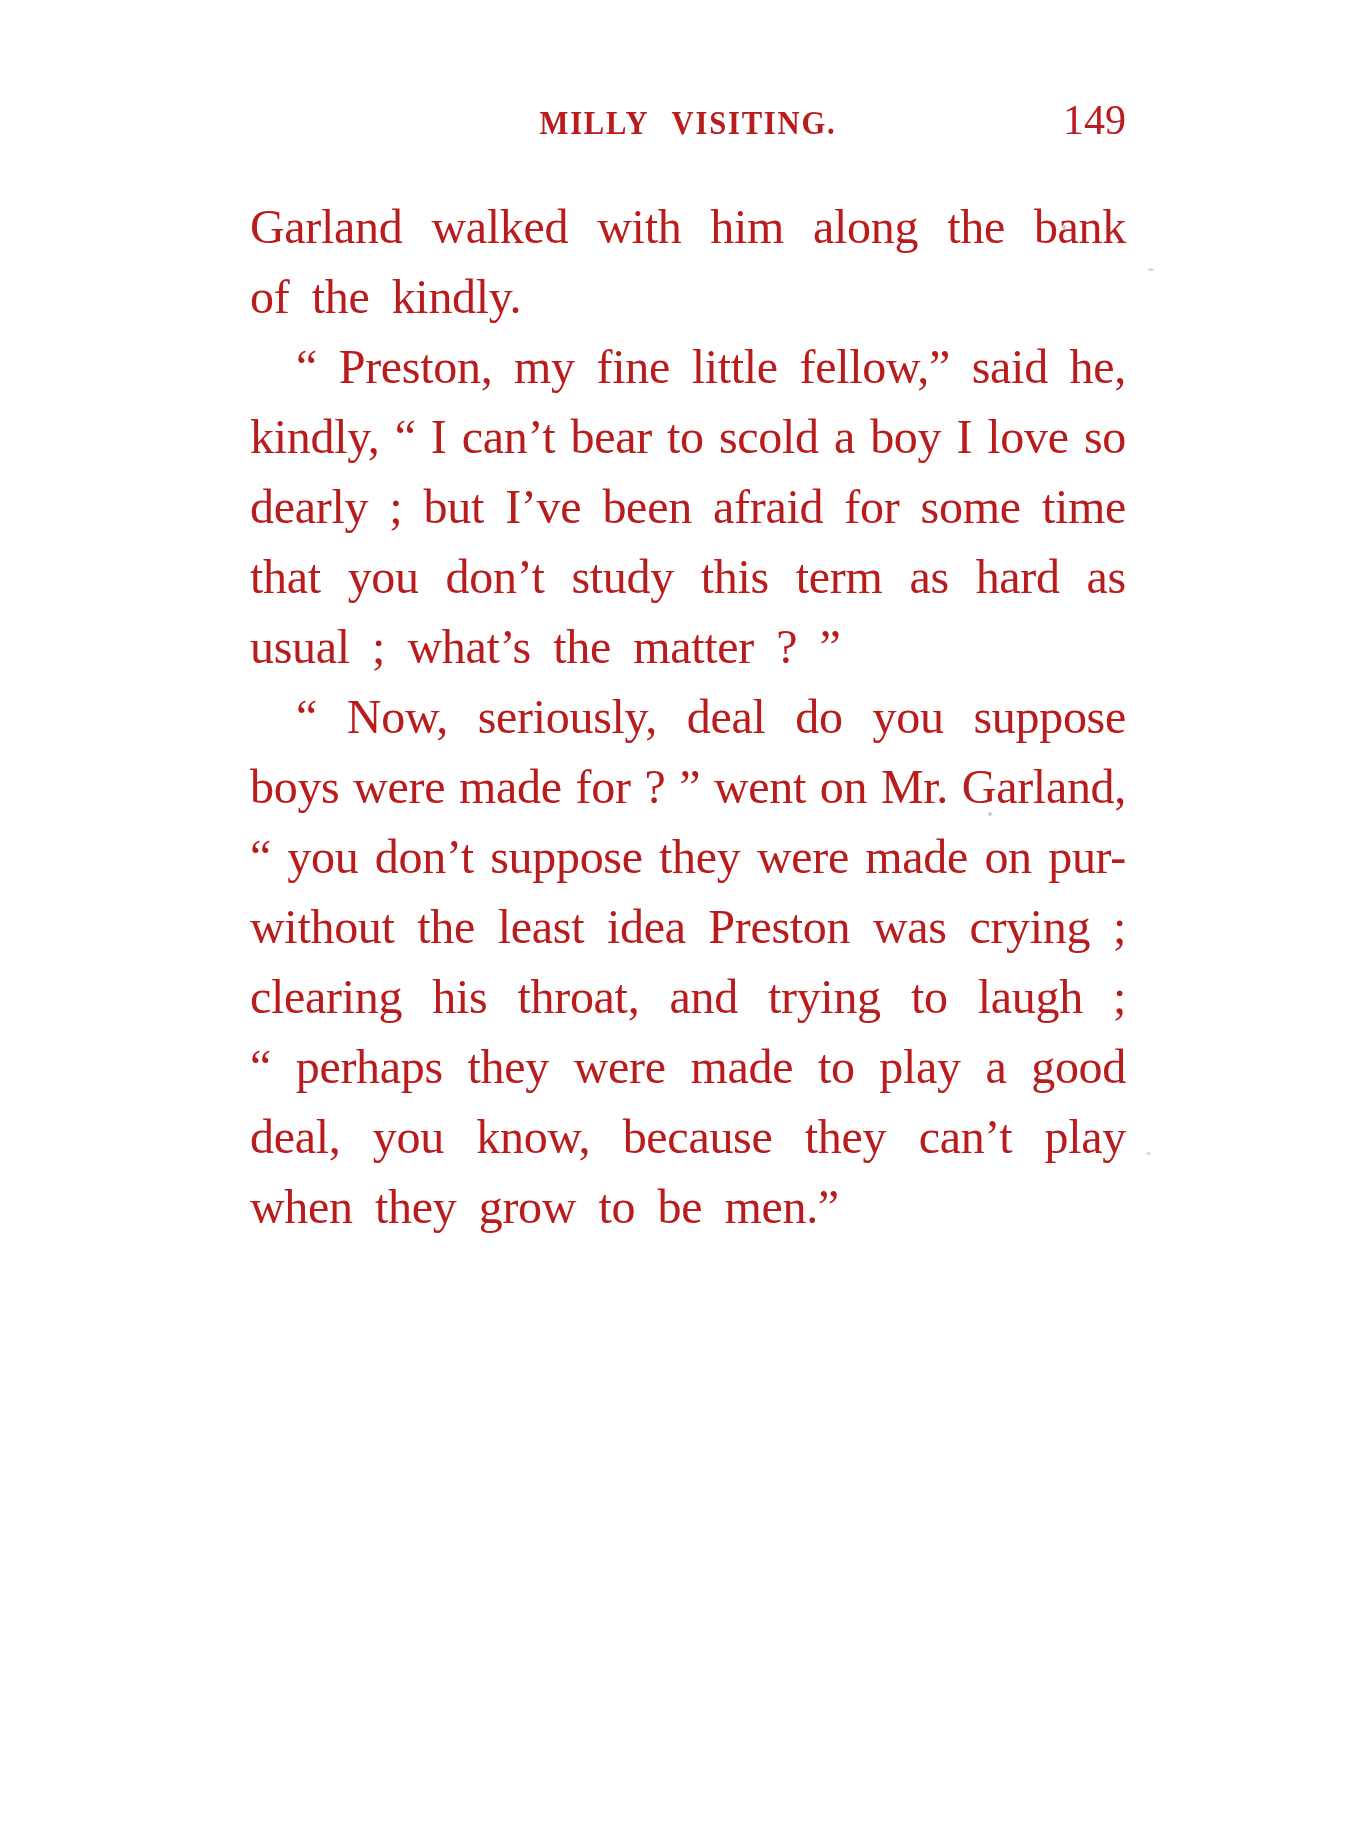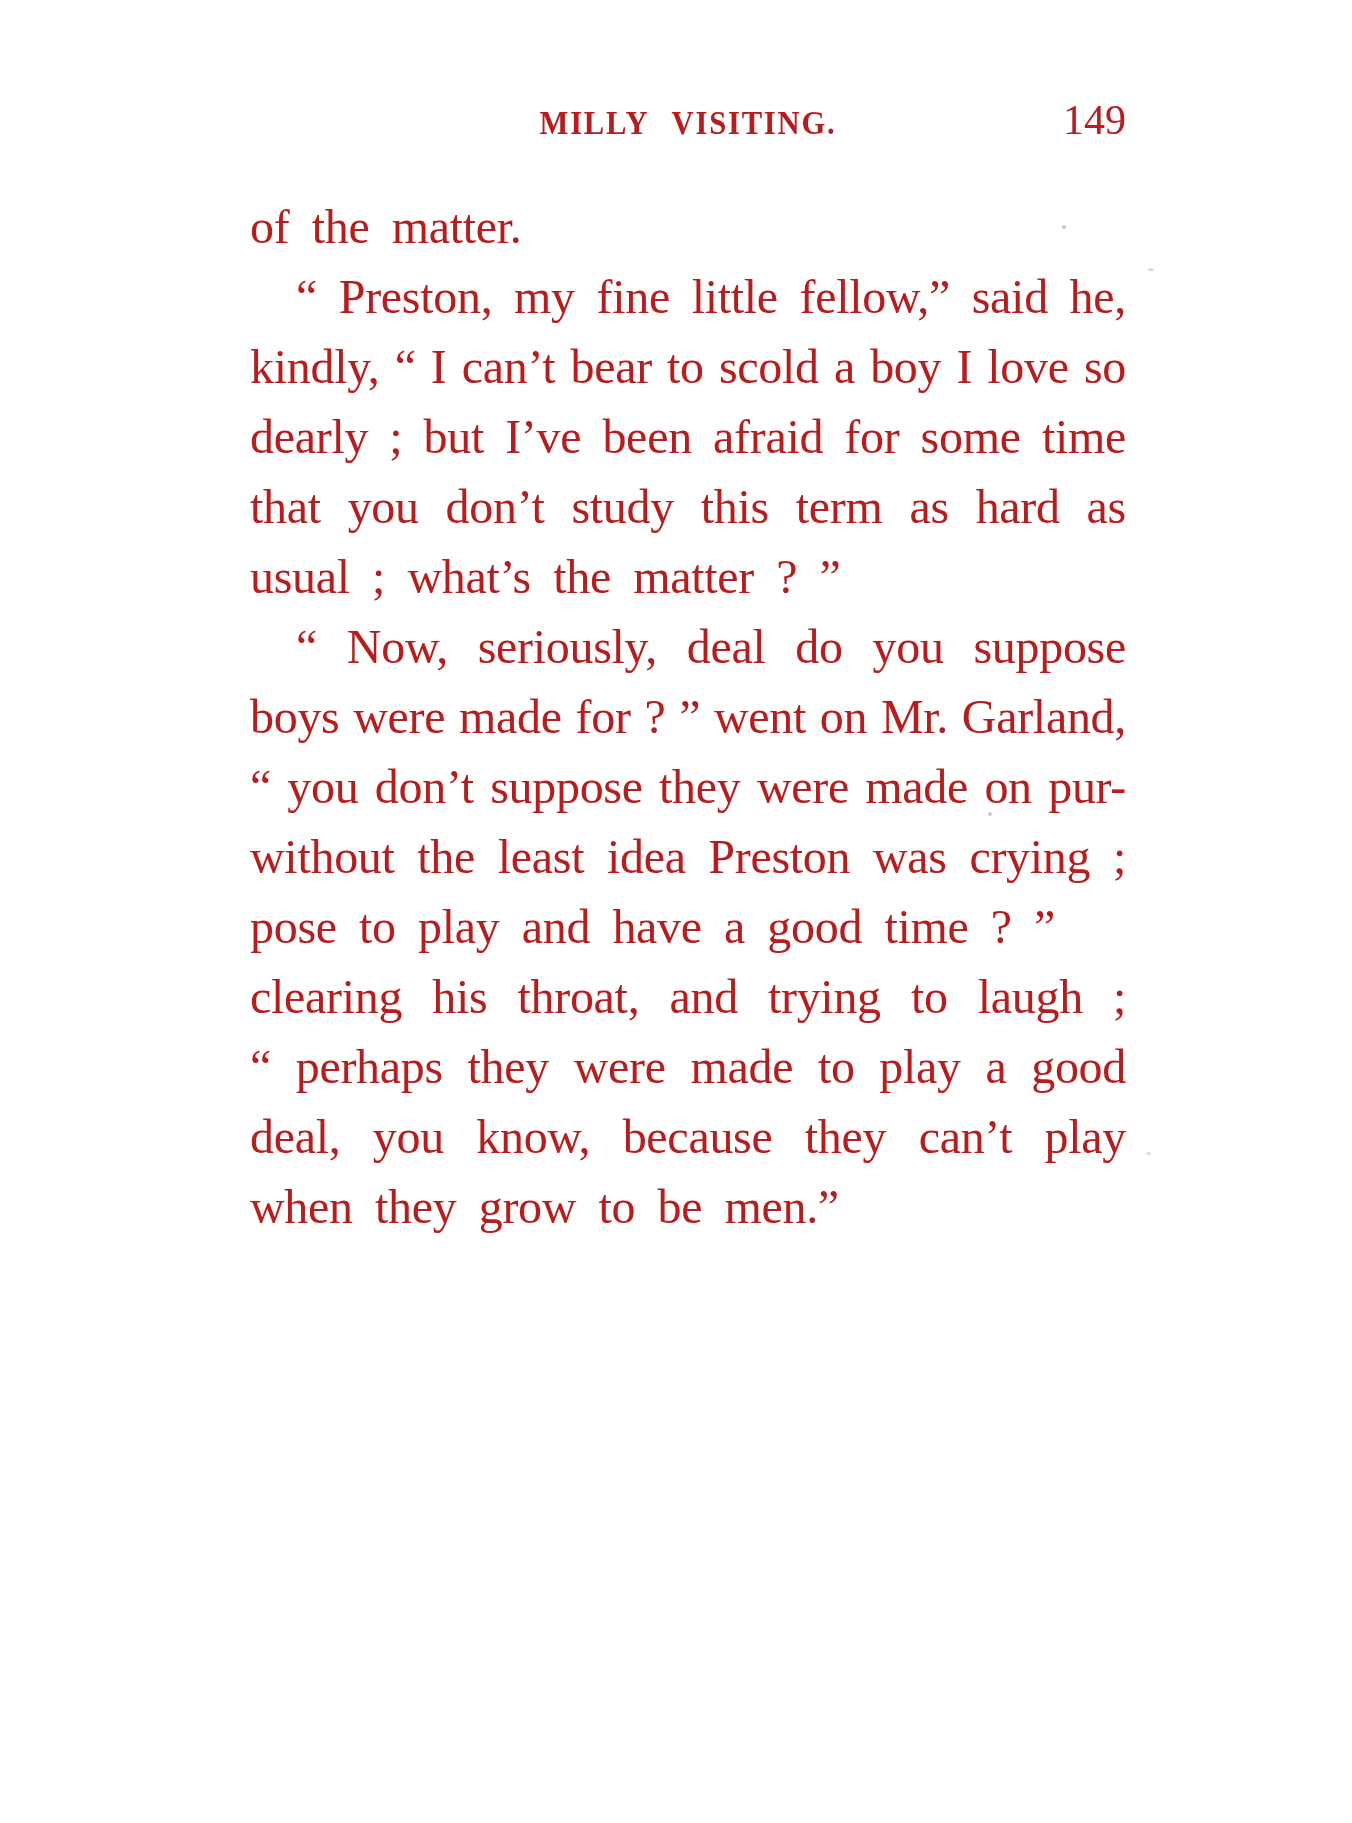--- a/index.html
+++ b/index.html
@@ -78,35 +78,35 @@
 
 <div class="page">
 
   <div class="running-head">
     <div class="head-title">MILLY VISITING.</div>
     <div class="head-page-number">149</div>
   </div>
 
   <div class="text-block">
       <div class="paragraph">
-        <div class="line last"><span>of the matter.</span></div>
+        <div class="line"><span>Garland walked with him along the bank</span></div>
+        <div class="line last"><span>of the kindly.</span></div>
       </div>
       <div class="paragraph">
         <div class="line indent"><span>“ Preston, my fine little fellow,” said he,</span></div>
         <div class="line"><span>kindly, “ I can’t bear to scold a boy I love so</span></div>
         <div class="line"><span>dearly ; but I’ve been afraid for some time</span></div>
         <div class="line"><span>that you don’t study this term as hard as</span></div>
         <div class="line last"><span>usual ; what’s the matter ? ”</span></div>
       </div>
       <div class="paragraph">
         <div class="line indent"><span>“ Now, seriously, deal </span><span class="italic">do</span><span> you suppose</span></div>
         <div class="line"><span>boys were made for ? ” went on Mr. Garland,</span></div>
         <div class="line"><span>“ you don’t suppose they were made on pur-</span></div>
         <div class="line"><span>without the least idea Preston was crying ;</span></div>
-        <div class="line last"><span>pose to play and have a good time ? ”</span></div>
       </div>
       <div class="paragraph">
         <div class="line"><span>clearing his throat, and trying to laugh ;</span></div>
         <div class="line"><span>“ perhaps they were made to play a good</span></div>
         <div class="line"><span>deal, you know, because they can’t play</span></div>
         <div class="line last"><span>when they grow to be men.”</span></div>
       </div>
     </div>
 
   <div class="speck speck-1"></div>

